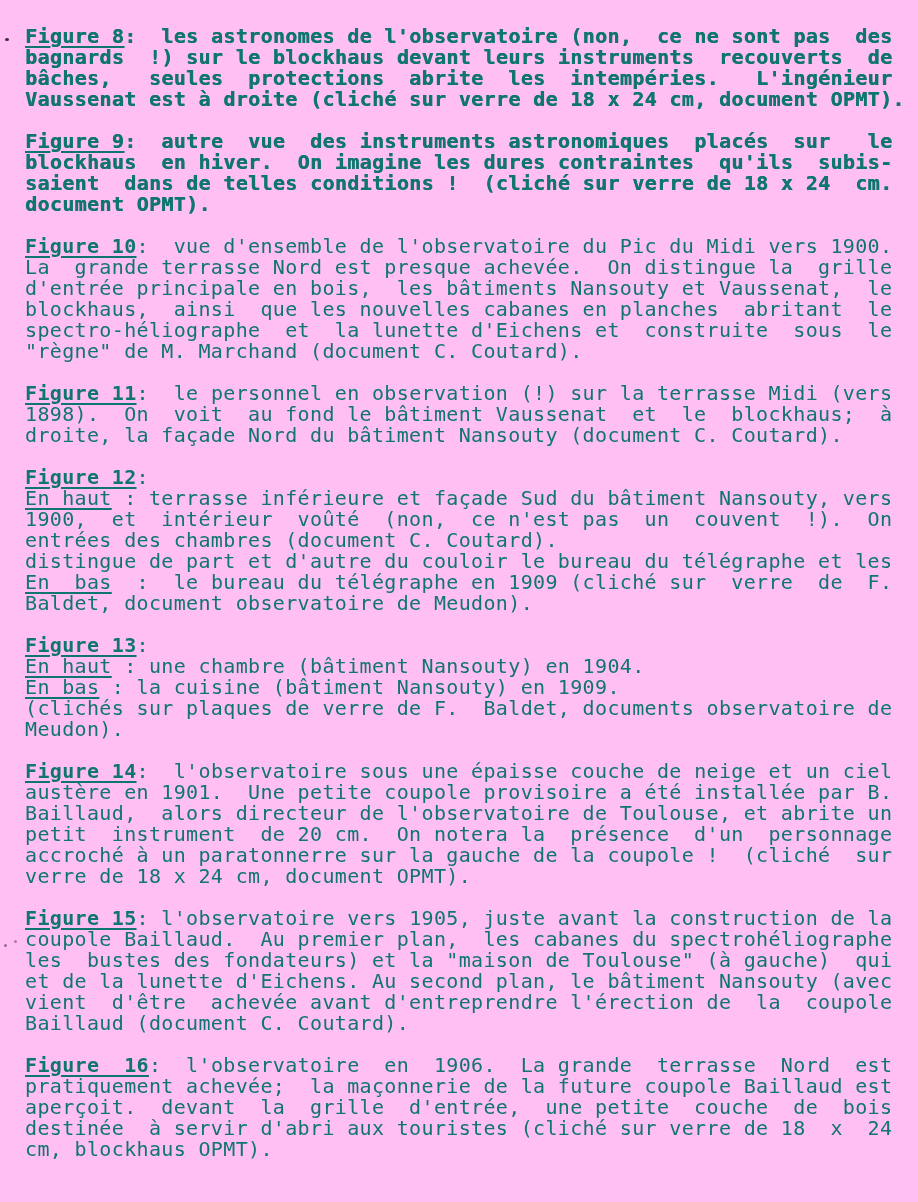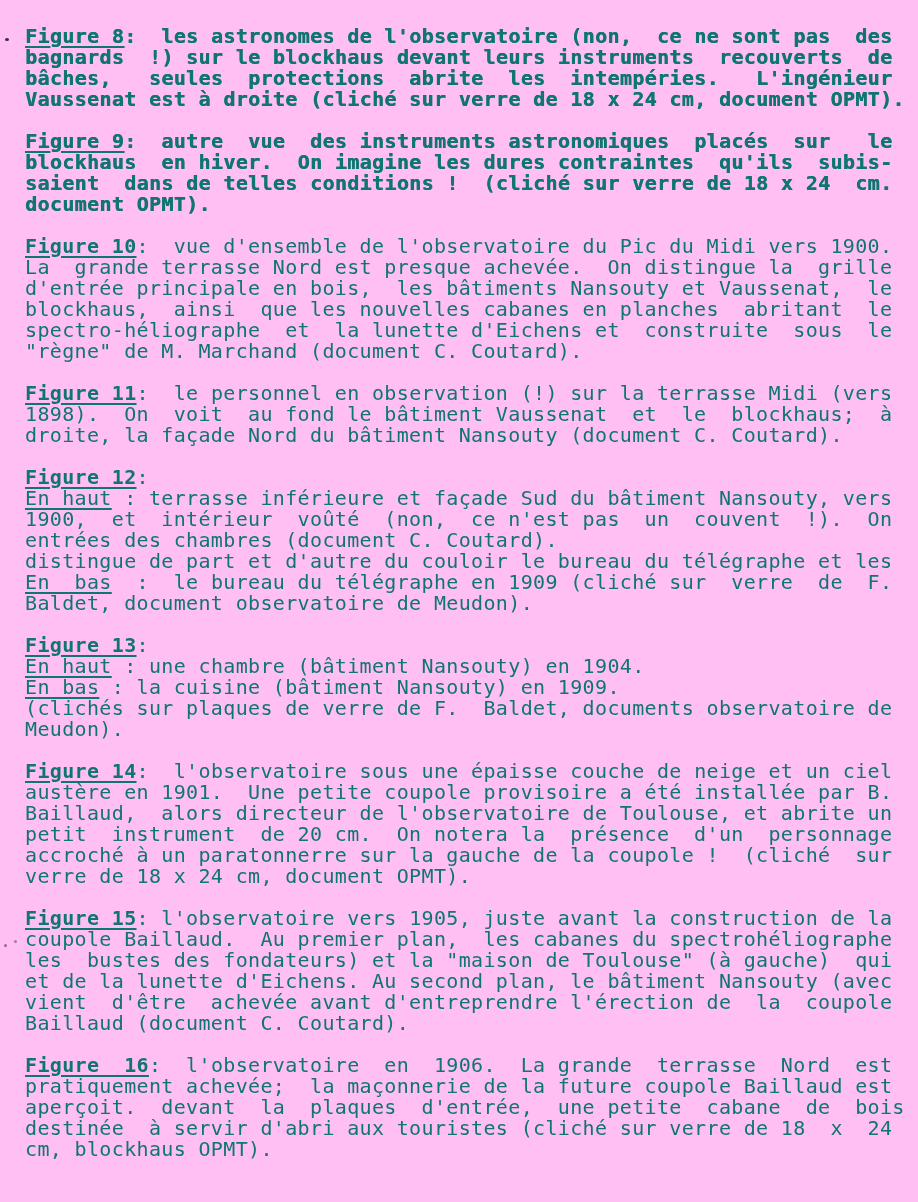--- a/index.html
+++ b/index.html
@@ -112,18 +112,18 @@
         <div class="line"><span class="u fig">Figure 15</span><span>: l'observatoire vers 1905, juste avant la construction de la</span></div>
         <div class="line"><span>coupole Baillaud.  Au premier plan,  les cabanes du spectrohéliographe</span></div>
         <div class="line"><span>les  bustes des fondateurs) et la "maison de Toulouse" (à gauche)  qui</span></div>
         <div class="line"><span>et de la lunette d'Eichens. Au second plan, le bâtiment Nansouty (avec</span></div>
         <div class="line"><span>vient  d'être  achevée avant d'entreprendre l'érection de  la  coupole</span></div>
         <div class="line"><span>Baillaud (document C. Coutard).</span></div>
       </div>
       <div class="para">
         <div class="line"><span class="u fig">Figure  16</span><span>:  l'observatoire  en  1906.  La grande  terrasse  Nord  est</span></div>
         <div class="line"><span>pratiquement achevée;  la maçonnerie de la future coupole Baillaud est</span></div>
-        <div class="line"><span>aperçoit.  devant  la  plaques  d'entrée,  une petite  cabane  de  bois</span></div>
+        <div class="line"><span>aperçoit.  devant  la  grille  d'entrée,  une petite  couche  de  bois</span></div>
         <div class="line"><span>destinée  à servir d'abri aux touristes (cliché sur verre de 18  x  24</span></div>
         <div class="line"><span>cm, blockhaus OPMT).</span></div>
       </div>
     </div>
 </div>
 
 </body></html>

